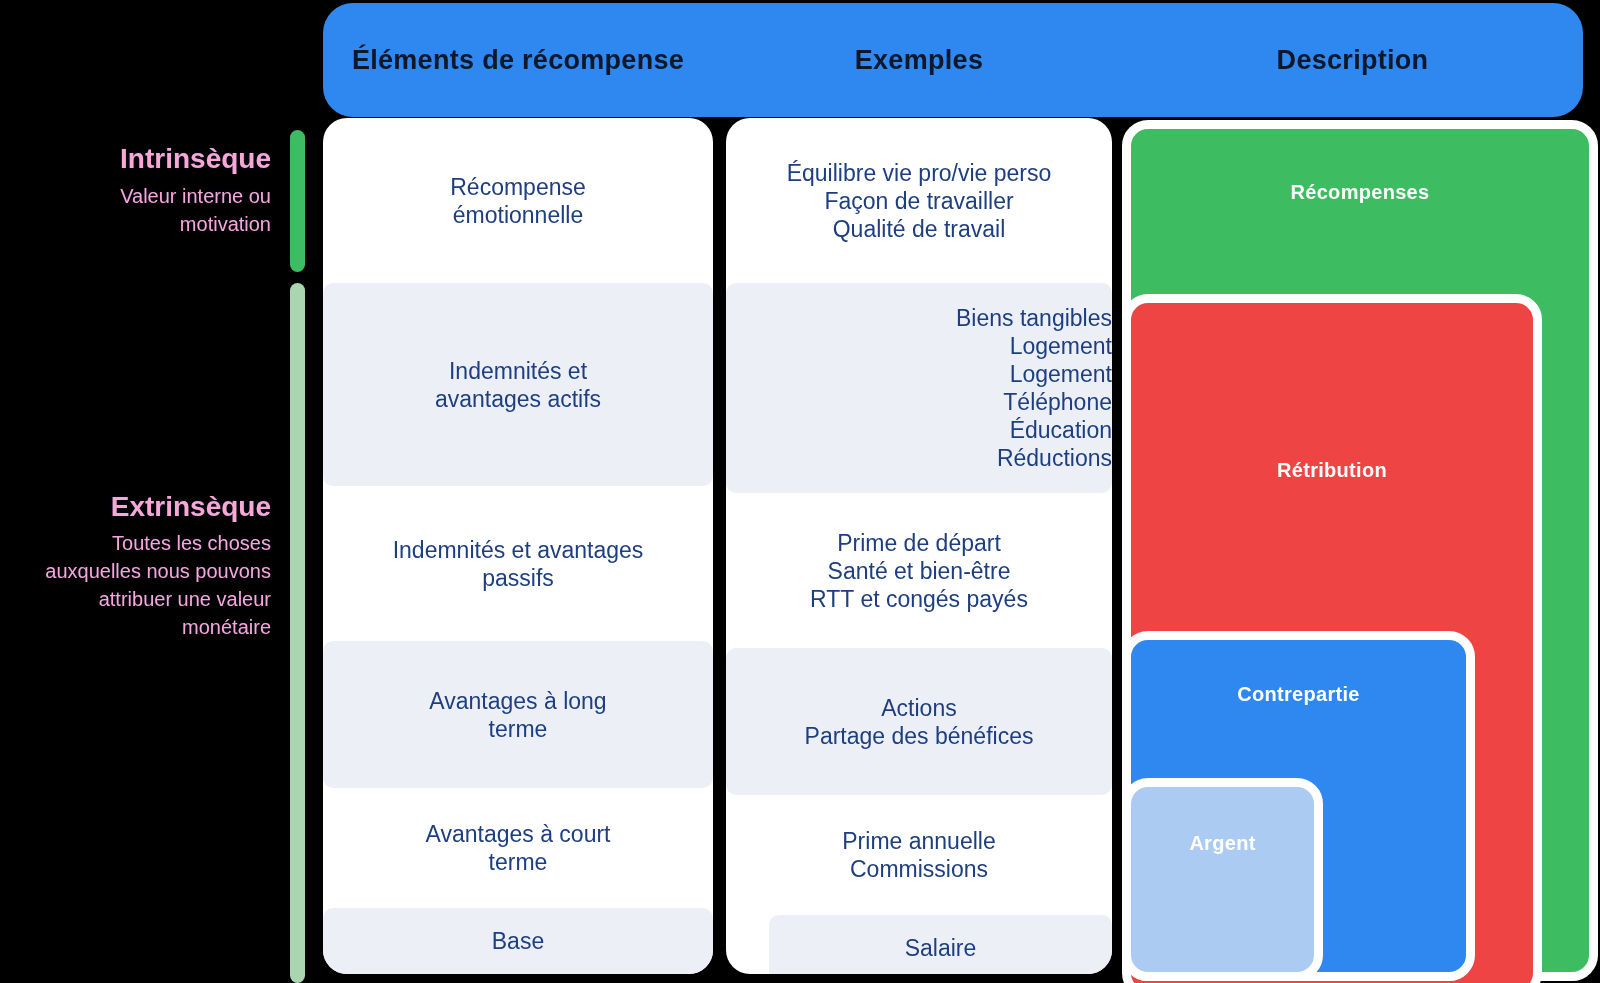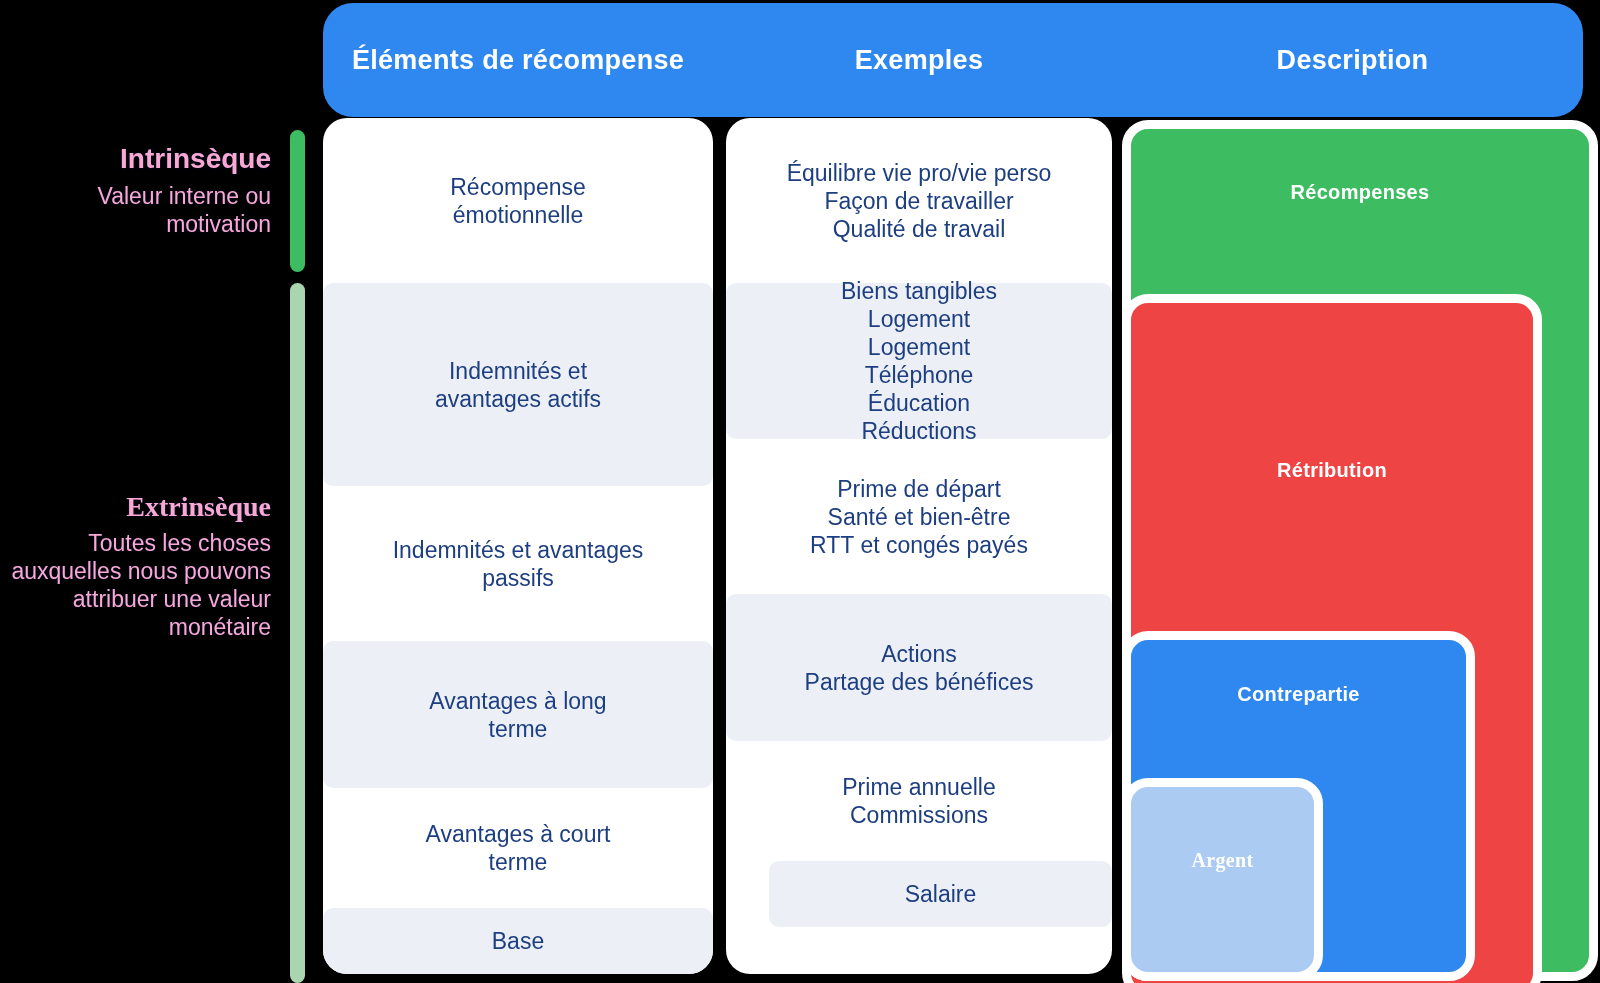--- a/index.html
+++ b/index.html
@@ -7,32 +7,32 @@
     position:relative;width:1600px;height:983px;overflow:hidden;
     background:#000;font-family:"Liberation Sans",sans-serif;
   }
   
   .header-bar{
     position:absolute;left:323px;top:3px;width:1260px;height:114px;
     border-radius:30px;background:#2f88ef;
   }
   .header-cell{
     position:absolute;top:0;height:114px;display:flex;align-items:center;justify-content:center;
-    color:#ffffff;font-weight:bold;font-size:27px;line-height:31px;text-align:center;letter-spacing:.3px;
+    color:#0f172a;font-weight:bold;font-size:27px;line-height:31px;text-align:center;letter-spacing:.3px;
   }
   .hc1{left:0;width:390px;}
   .hc2{left:403px;width:386px;}
   .hc3{left:799px;width:461px;}
   
   .side-label{
     position:absolute;left:0;width:271px;text-align:right;color:#f9a8d4;
     text-shadow:0 0 3px rgba(10,20,60,.85);
   }
   .side-title{font-weight:bold;font-size:28px;line-height:30px;}
-  .side-desc{font-size:23px;line-height:28px;font-weight:normal;}
+  .side-desc{font-size:20px;line-height:28px;font-weight:normal;}
   .side-desc .line{white-space:nowrap;}
   .side-bar{position:absolute;left:290px;width:15px;border-radius:8px;}
   .bar-intrinsic{top:130px;height:142px;}
   .bar-extrinsic{top:283px;height:700px;}
   
   .col-card{
     position:absolute;top:118px;height:856px;background:#fff;border-radius:24px;overflow:hidden;
   }
   .col-elements{left:323px;width:390px;}
   .col-examples{left:726px;width:386px;}
@@ -49,39 +49,39 @@
   .box-retribution{left:1122px;top:276px;width:420px;height:705px;z-index:2;}
   .box-contrepartie{left:1122px;top:631px;width:353px;height:350px;z-index:3;}
   .box-argent{left:1122px;top:778px;width:201px;height:203px;z-index:4;}
   .box-label{
     position:absolute;left:0;width:100%;text-align:center;
     color:#fff;font-weight:bold;font-size:20px;line-height:36px;letter-spacing:.3px;
   }
   .lbl-recompenses{top:45px;}
   .lbl-retribution{top:149px;}
   .lbl-contrepartie{top:36px;}
-  .lbl-argent{top:55px;font-family:Liberation Serif, serif;}
+  .lbl-argent{top:38px;}
 </style>
 </head>
 <body>
 
 <div class="canvas">
 
   <div class="header-bar">
     <div class="header-cell hc1">Éléments de récompense</div>
     <div class="header-cell hc2">Exemples</div>
     <div class="header-cell hc3">Description</div>
   </div>
 
   <div class="side-label side-title" style="top:144px;">Intrinsèque</div>
   <div class="side-label side-desc" style="top:182px;">
       <div class="line">Valeur interne ou</div>
       <div class="line">motivation</div>
     </div>
-  <div class="side-label side-title" style="top:492px;font-family:Liberation Serif, serif;">Extrinsèque</div>
+  <div class="side-label side-title" style="top:492px;">Extrinsèque</div>
   <div class="side-label side-desc" style="top:529px;">
       <div class="line">Toutes les choses</div>
       <div class="line">auxquelles nous pouvons</div>
       <div class="line">attribuer une valeur</div>
       <div class="line">monétaire</div>
     </div>
 
   <div class="side-bar bar-intrinsic" style="background: rgb(62, 188, 97);"></div>
   <div class="side-bar bar-extrinsic" style="background: rgb(169, 214, 175);"></div>
 
@@ -109,21 +109,21 @@
       <div class="t-row shaded" style="height: 66px;">
         <div class="cell-line">Base</div>
       </div>
     </div>
   <div class="col-card col-examples" id="col-examples">
       <div class="t-row" style="height: 165px;">
         <div class="cell-line">Équilibre vie pro/vie perso</div>
         <div class="cell-line">Façon de travailler</div>
         <div class="cell-line">Qualité de travail</div>
       </div>
-      <div class="t-row shaded" style="height: 156px;">
+      <div class="t-row shaded" style="height: 210px; align-items: flex-end;">
         <div class="cell-line">Biens tangibles</div>
         <div class="cell-line">Logement</div>
         <div class="cell-line">Logement</div>
         <div class="cell-line">Téléphone</div>
         <div class="cell-line">Éducation</div>
         <div class="cell-line">Réductions</div>
       </div>
       <div class="t-row" style="height: 155px;">
         <div class="cell-line">Prime de départ</div>
         <div class="cell-line">Santé et bien-être</div>

